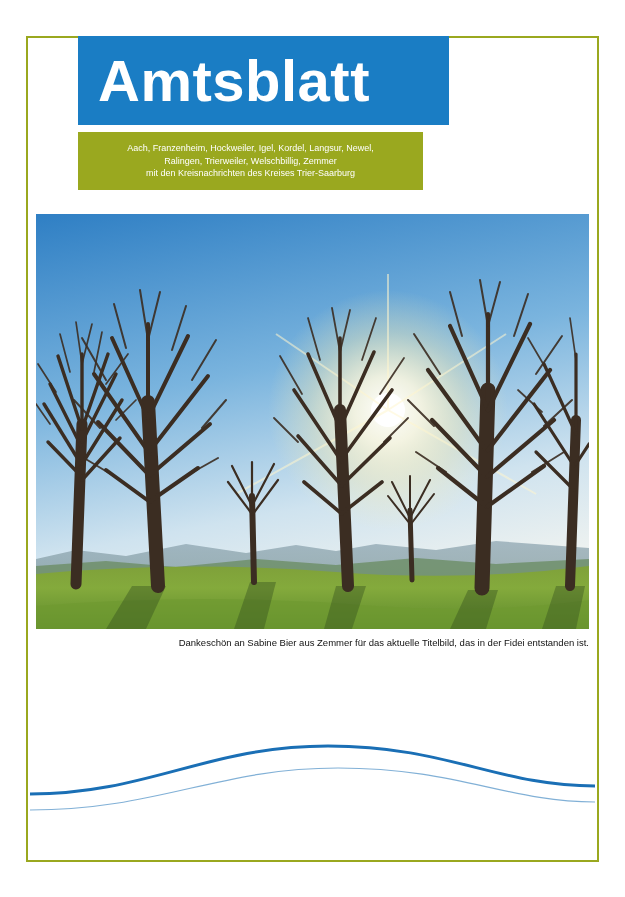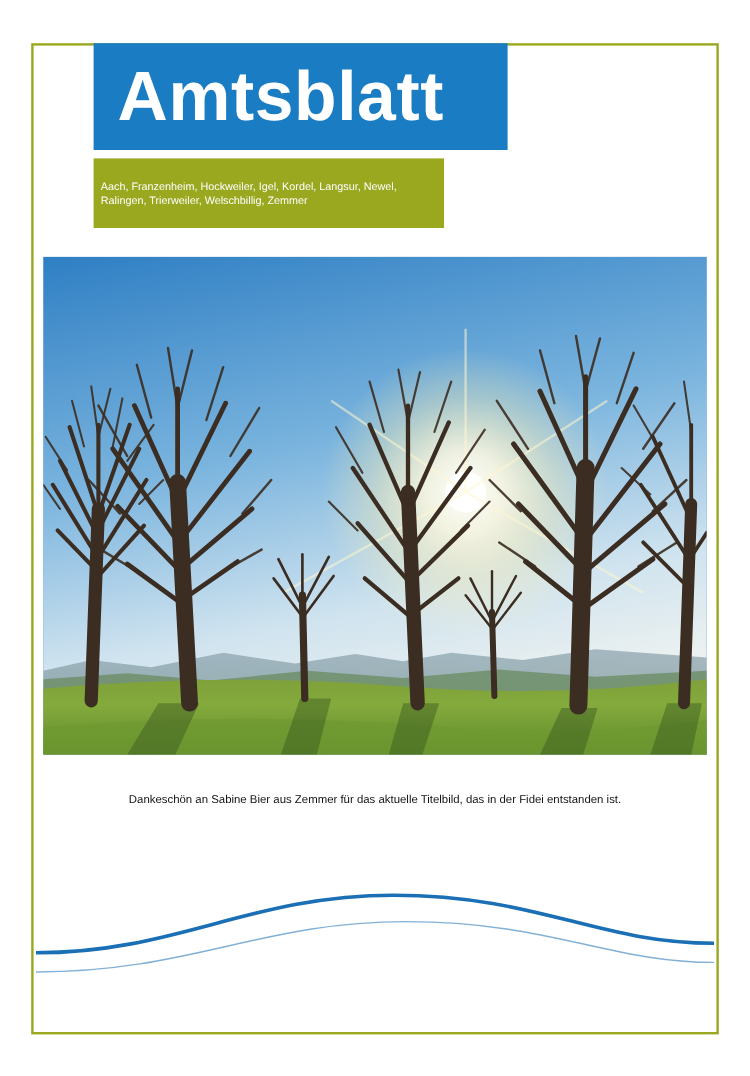--- a/index.html
+++ b/index.html
@@ -28,48 +28,48 @@
     width: 573px;
     height: 826px;
     border: 2px solid #9aa81f;
     box-sizing: border-box;
   }
   
   .masthead {
     position: absolute;
     left: 78px;
     top: 36px;
-    width: 345px;
+    width: 371px;
     height: 89px;
     background: #1a7dc4;
     box-sizing: border-box;
   }
   .masthead-title {
     position: absolute;
     left: 20px;
     top: 7px;
     color: #ffffff;
     font-size: 58px;
     font-weight: bold;
     letter-spacing: 0.5px;
     line-height: 76px;
     white-space: nowrap;
   }
   
   .submast {
     position: absolute;
     left: 78px;
     top: 132px;
-    width: 292px;
+    width: 345px;
     height: 58px;
     background: #9aa81f;
     box-sizing: border-box;
     display: flex;
     flex-direction: column;
-    align-items: flex-start;
+    align-items: center;
     justify-content: center;
     padding: 4px 6px;
   }
   .submast div {
     color: #ffffff;
     font-size: 9px;
     line-height: 12.5px;
     text-align: center;
     white-space: nowrap;
   }
@@ -80,23 +80,23 @@
     top: 214px;
     width: 553px;
     height: 415px;
     overflow: hidden;
     background: #7fb4dd;
   }
   .photo svg { display: block; }
   .photo-caption {
     position: absolute;
     left: 36px;
-    top: 660px;
+    top: 636px;
     width: 553px;
-    text-align: center;
+    text-align: right;
     font-size: 9.5px;
     color: #111111;
     line-height: 13px;
   }
   
   .notice {
     position: absolute;
     left: 41px;
     top: 672px;
     width: 541px;
@@ -147,20 +147,21 @@
 
   <div class="frame"></div>
 
   <div class="masthead">
     <div class="masthead-title">Amtsblatt</div>
   </div>
 
   <div class="submast">
     <div>Aach, Franzenheim, Hockweiler, Igel, Kordel, Langsur, Newel,</div>
     <div>Ralingen, Trierweiler, Welschbillig, Zemmer</div>
+    <div>mit den Kreisnachrichten des Kreises Trier-Saarburg</div>
   </div>
 
   <div class="photo">
     <svg width="553" height="415" viewBox="0 0 553 415">
       <defs>
         <linearGradient id="sky" x1="0" y1="0" x2="0.25" y2="1">
           <stop offset="0%" stop-color="#2f7fc4"></stop>
           <stop offset="45%" stop-color="#7ab4de"></stop>
           <stop offset="78%" stop-color="#cfe3ef"></stop>
           <stop offset="100%" stop-color="#eef2f0"></stop>

